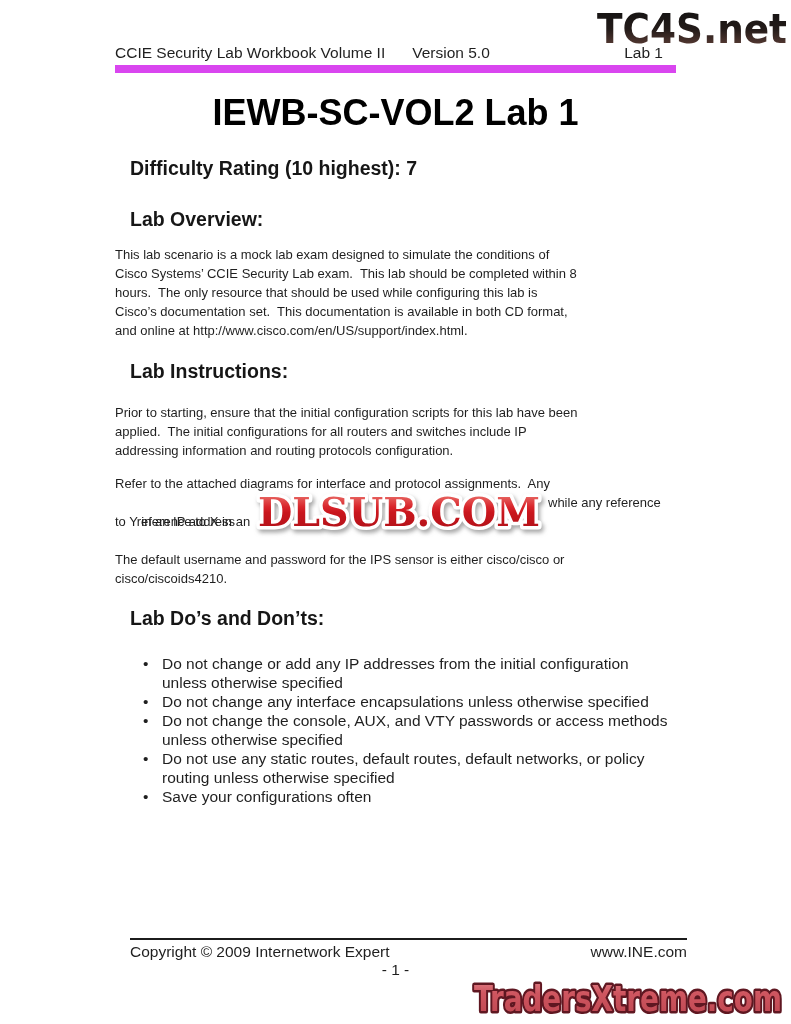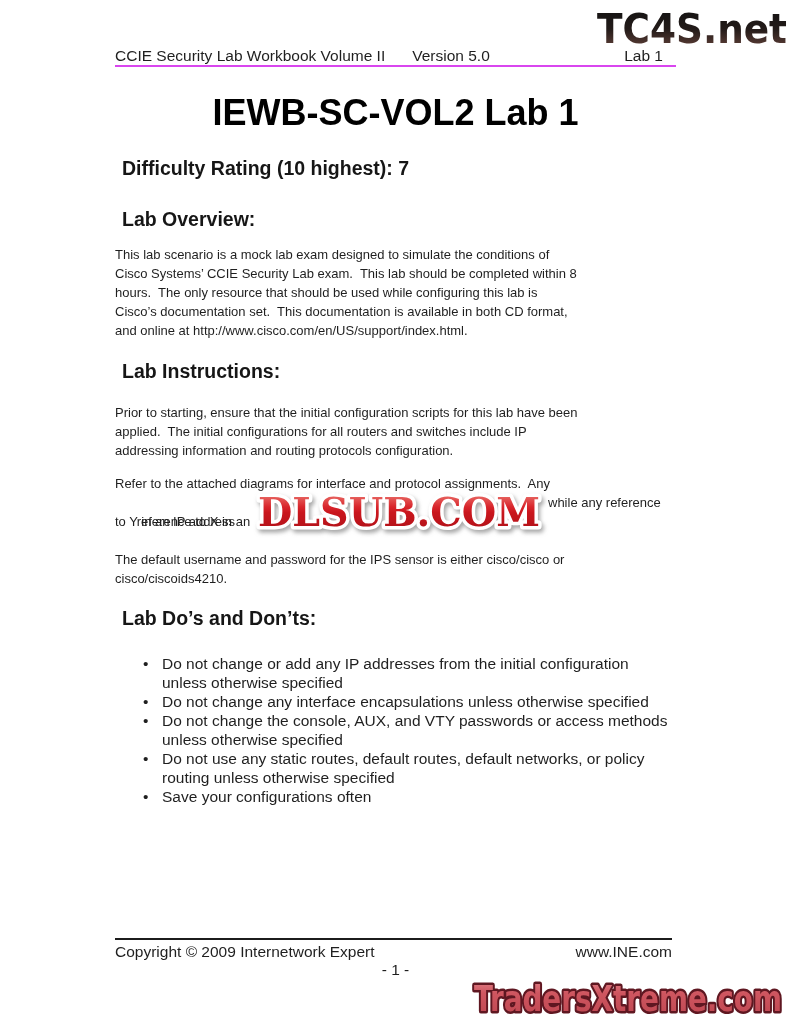--- a/index.html
+++ b/index.html
@@ -8,52 +8,52 @@
     width:791px;height:1024px;
     background:#ffffff;
     font-family:"Liberation Sans", sans-serif;
     color:#1f1f1f;
     overflow:hidden;
   }
   .abs{position:absolute;}
   
   .header{
     left:115px;top:41px;width:561px;height:24px;
-    border-bottom:2px solid #d946ef;
-    display:flex;align-items:flex-end;
+    border-bottom:8px solid #d946ef;
+    display:flex;align-items:center;
     font-size:15.5px;
   }
   .header .version{margin-left:27px;}
   .header .lab{margin-left:auto;margin-right:13px;}
   
   .tc4s-svg{left:594px;top:7px;}
   .traders-svg{left:468px;top:975px;filter:drop-shadow(0 0 1.5px #ffffff) drop-shadow(0 0 1px #ffffff);}
   .dlsub-svg{left:250px;top:481px;filter:drop-shadow(2px 3px 2px rgba(95,95,95,.55));}
   
   .title{left:115px;top:92px;width:561px;text-align:center;font-size:36px;font-weight:bold;color:#000000;white-space:pre;}
-  .h2{left:122px;width:561px;font-size:19.5px;font-weight:bold;color:#161616;white-space:pre;}
+  .h2{left:130px;width:561px;font-size:19.5px;font-weight:bold;color:#161616;white-space:pre;}
   .difficulty{top:157px;}
   .overview-h{top:208px;}
   .instr-h{top:360px;}
   .dos-h{top:607px;}
   .para{left:115px;width:600px;font-size:13px;}
   .line{white-space:pre;line-height:19px;height:19px;}
   .overview-p{top:245px;}
   .instr-p1{top:403px;}
   .instr-p2{top:474px;}
   .instr-p3{top:550px;}
   .rel{position:relative;}
   .l2end{position:absolute;left:433px;top:0;white-space:pre;}
   
   .bullets{left:115px;top:654px;width:561px;margin:0;padding:0;list-style:none;font-size:15.5px;}
   .bullets li{position:relative;padding-left:47px;}
   .bullets .dot{position:absolute;left:28px;top:0;line-height:19px;}
   
   .footer{
-    left:115px;top:938px;width:557px;
+    left:130px;top:938px;width:557px;
     border-top:2px solid #1c1c1c;
     display:flex;justify-content:space-between;
     font-size:15.5px;padding-top:3px;
   }
   .pagenum{left:115px;top:961px;width:561px;text-align:center;font-size:15.5px;white-space:pre;}
 </style>
 </head>
 <body>
 
 <div class="page">

